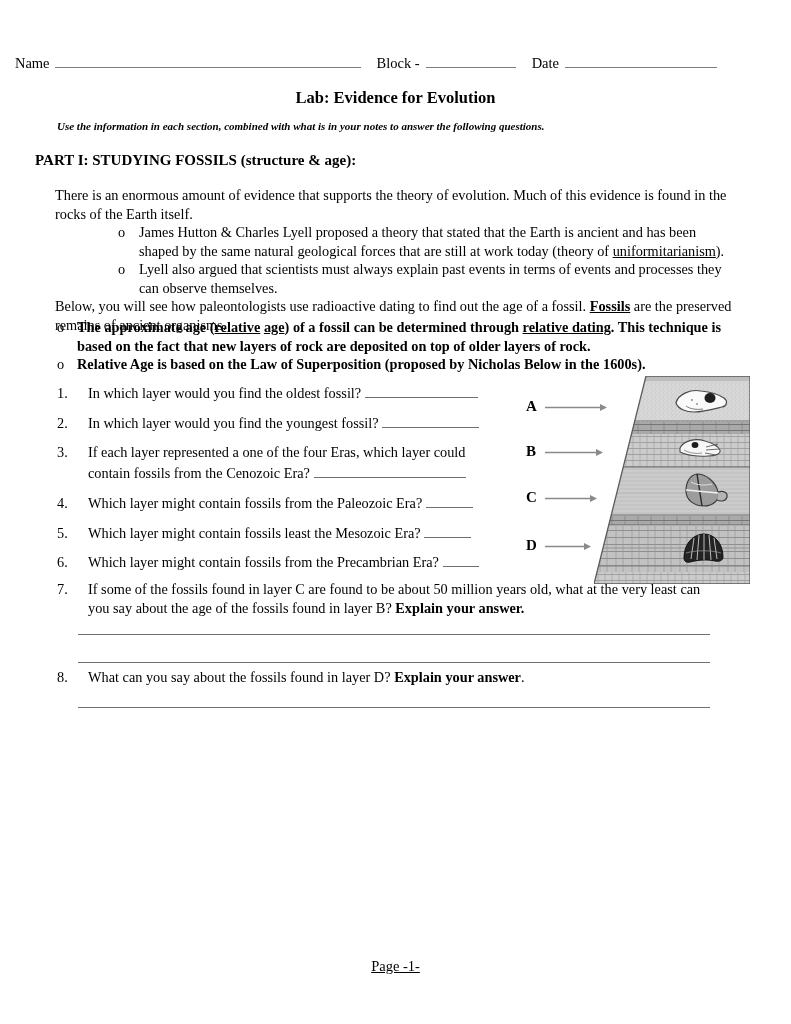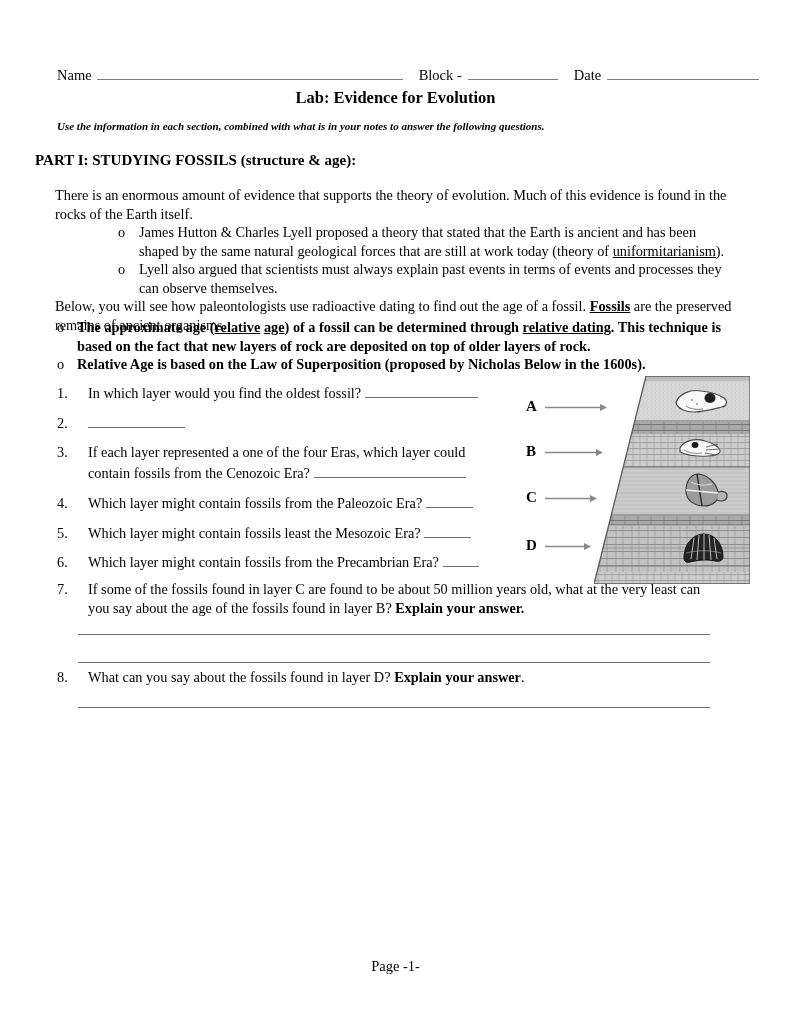--- a/index.html
+++ b/index.html
@@ -17,26 +17,27 @@
   }
   .page {
     position: absolute;
     inset: 0;
   }
 
   
   .hdr-row {
     position: absolute;
     left: 57px;
-    top: 66px;
+    top: 54px;
     width: 660px;
     display: flex;
     align-items: baseline;
     font-size: 14.5px;
     white-space: nowrap;
+    justify-content: flex-end;
   }
   .hdr-label { flex: 0 0 auto; }
   .rule {
     display: inline-block;
     border-bottom: 1px solid #7d7d7d;
     height: 13px;
     flex: 0 0 auto;
   }
   .rule.name   { width: 306px; margin-left: 5px; }
   .rule.block  { width: 90px;  margin-left: 6px; }
@@ -229,20 +230,21 @@
   }
 
   
   .footer {
     position: absolute;
     top: 958px;
     left: 0;
     width: 100%;
     text-align: center;
     font-size: 14.5px;
+    text-decoration: underline;
   }
 </style>
 </head>
 <body>
 
 <div class="page">
 
   <div class="hdr-row">
     <span class="hdr-label">Name</span>
     <span class="rule name"></span>
@@ -278,20 +280,21 @@
 
   <div class="q-list">
     <ol class="qs">
       <li>
         <span class="num">1.</span>
         <span>In which layer would you find the oldest fossil?</span>
         <span class="blank b-160"></span>
       </li>
       <li>
         <span class="num">2.</span>
+        <span>In which layer would you find the youngest fossil?</span>
         <span class="blank b-130"></span>
       </li>
       <li>
         <span class="num">3.</span>
         <span>If each layer represented a one of the four Eras, which layer could</span><br>
         <span>contain fossils from the Cenozoic Era?</span>
         <span class="blank b-190"></span>
       </li>
       <li>
         <span class="num">4.</span>

